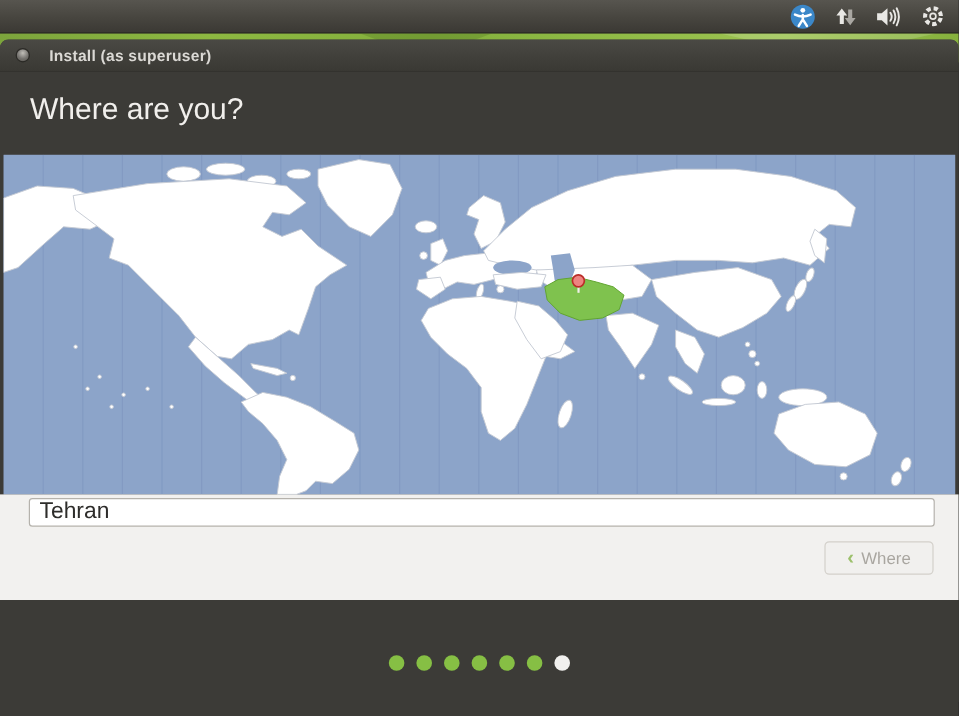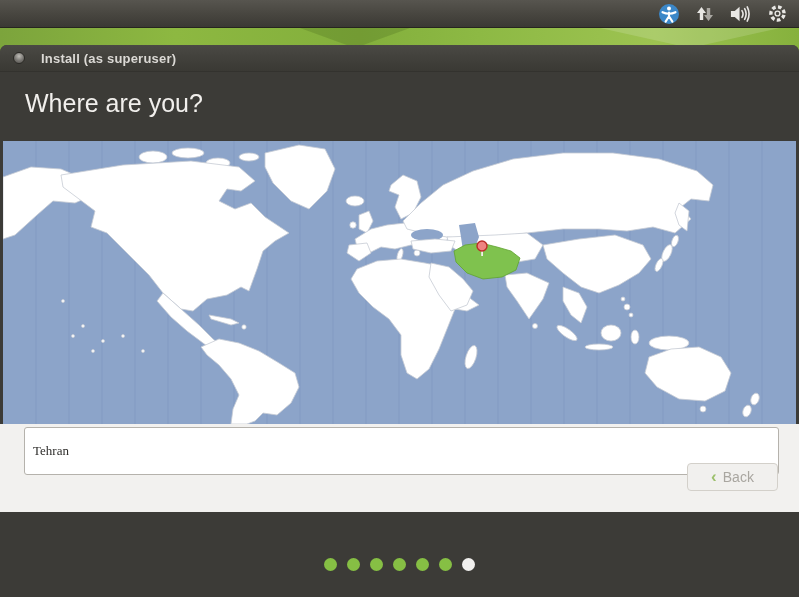--- a/index.html
+++ b/index.html
@@ -28,21 +28,21 @@
     content:"";position:absolute;left:300px;top:0;width:0;height:0;
     border-left:55px solid transparent;border-right:55px solid transparent;
     border-top:20px solid rgba(30,55,5,.16);
   }
   .wallpaper-strip::after{
     content:"";position:absolute;left:600px;top:0;width:0;height:0;
     border-left:90px solid transparent;border-right:90px solid transparent;
     border-top:20px solid rgba(255,255,255,.15);
   }
   
-  .window{position:absolute;top:45px;left:0;width:799px;height:552px;
+  .window{position:absolute;top:33px;left:0;width:799px;height:552px;
     background:var(--window-bg,#3c3b37);border-radius:7px 7px 0 0;}
   .titlebar{
     position:absolute;top:0;left:0;right:0;height:27px;border-radius:7px 7px 0 0;
     background:linear-gradient(to bottom,#4a4944 0%,#403f3a 60%,#3a3934 100%);
     border-bottom:1px solid #33322e;
     display:flex;align-items:center;box-sizing:border-box;
   }
   .win-dot{
     width:10px;height:10px;border-radius:50%;margin-left:13px;
     background:radial-gradient(circle at 50% 32%,#c0beb8,#767membership470 55%,#55534d);
@@ -61,21 +61,21 @@
   .sea-blob{fill:var(--sea,#8ca4c9);stroke:none;}
   #tzlines line{stroke:var(--timezone-line,#7e96bf);stroke-width:1;opacity:.65;}
   .hl{fill:var(--highlight,#7fc24e);stroke:var(--highlight-border,#5fa32e);stroke-width:.8;}
   .marker-stem{fill:#f0efea;}
   .marker-head{fill:var(--marker-fill,#ee8381);stroke:var(--marker-stroke,#bb2d28);stroke-width:1.4;}
   
   .form-panel{position:absolute;top:379px;left:0;right:0;height:88px;background:var(--content-bg,#f2f1ef);}
   .tz-input{
     position:absolute;top:3px;left:24px;right:20px;height:22px;
     background:#fff;border:1px solid #b5b2ac;border-radius:3px;
-    font-family:Liberation Serif, serif;font-size:13px;color:#2e2d2b;padding:12px 8px;outline:none;
+    font-family:Liberation Sans, sans-serif;font-size:19px;color:#2e2d2b;padding:0 8px;outline:none;
   }
   .btn-row{position:absolute;top:39px;right:21px;display:flex;gap:11px;}
   .btn{
     height:28px;border-radius:4px;font-family:inherit;font-size:14px;
     display:flex;align-items:center;justify-content:center;box-sizing:border-box;
   }
   .btn.back{
     width:91px;background:#f1f0ee;border:1px solid #d3d0ca;color:#a9a6a0;gap:6px;
   }
   .btn.back .chev{color:#9cc06c;font-size:17px;font-weight:bold;line-height:1;margin-top:-2px;}
@@ -260,21 +260,21 @@
           <circle class="marker-head" cx="479" cy="105" r="5"></circle>
         </g>
       </svg>
     </div>
 
     <div class="form-panel">
       <input class="tz-input" type="text" value="Tehran" style="">
       <div class="btn-row">
         <button class="btn back" disabled="">
           <span class="chev">‹</span>
-          <span>Back</span>
+          <span>Where</span>
         </button>
       </div>
     </div>
 
     <div class="footer">
       <div class="dots">
           <span class="dot done"></span>
           <span class="dot done"></span>
           <span class="dot done"></span>
           <span class="dot done"></span>

